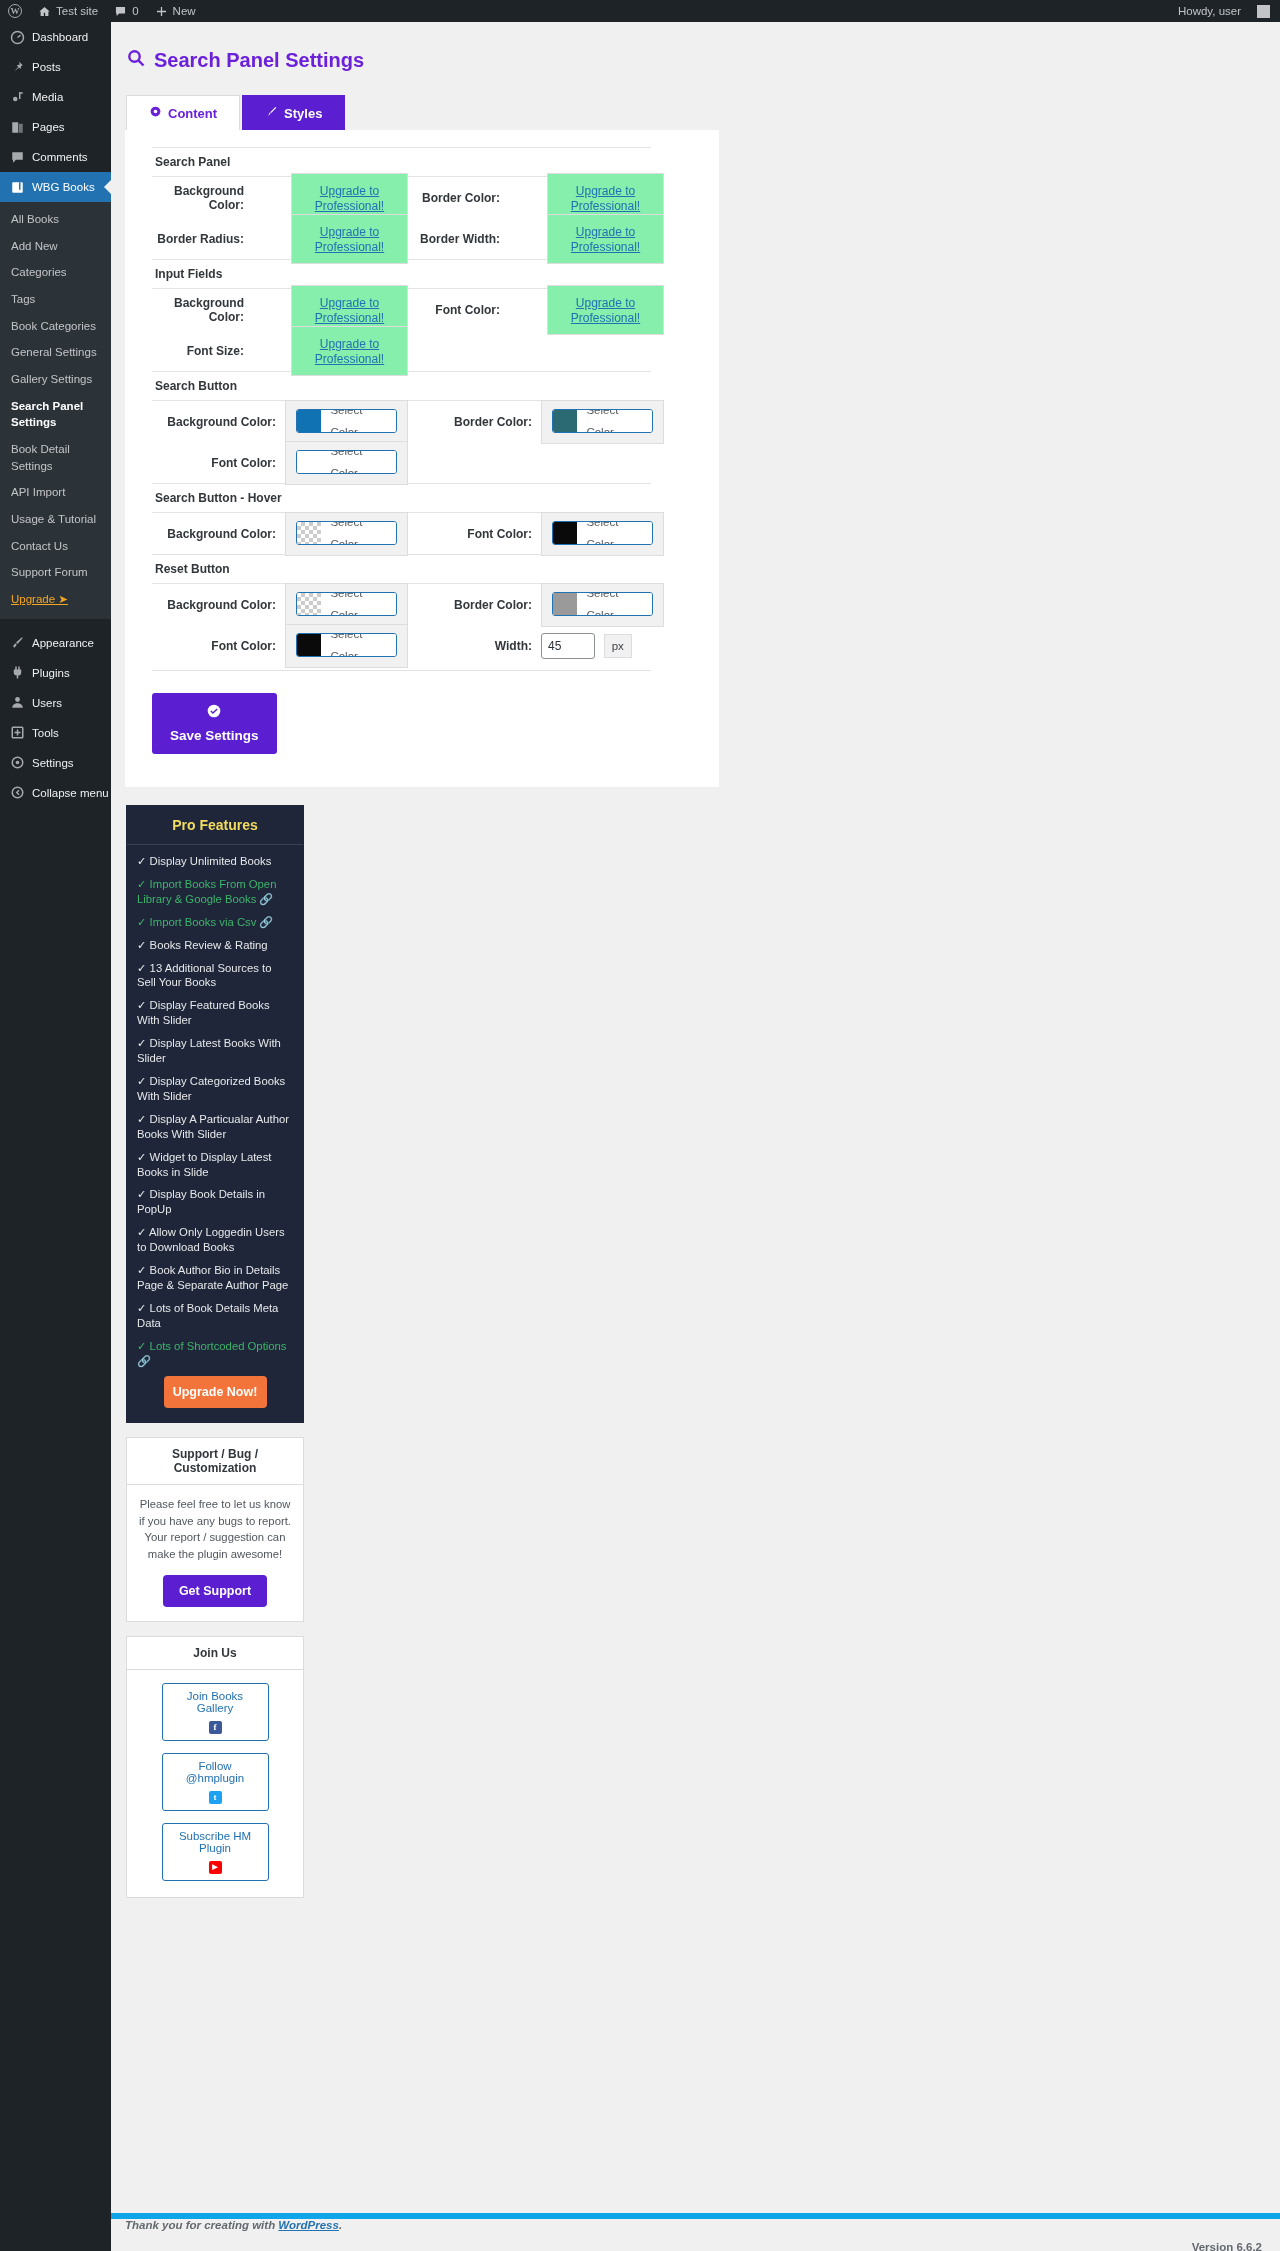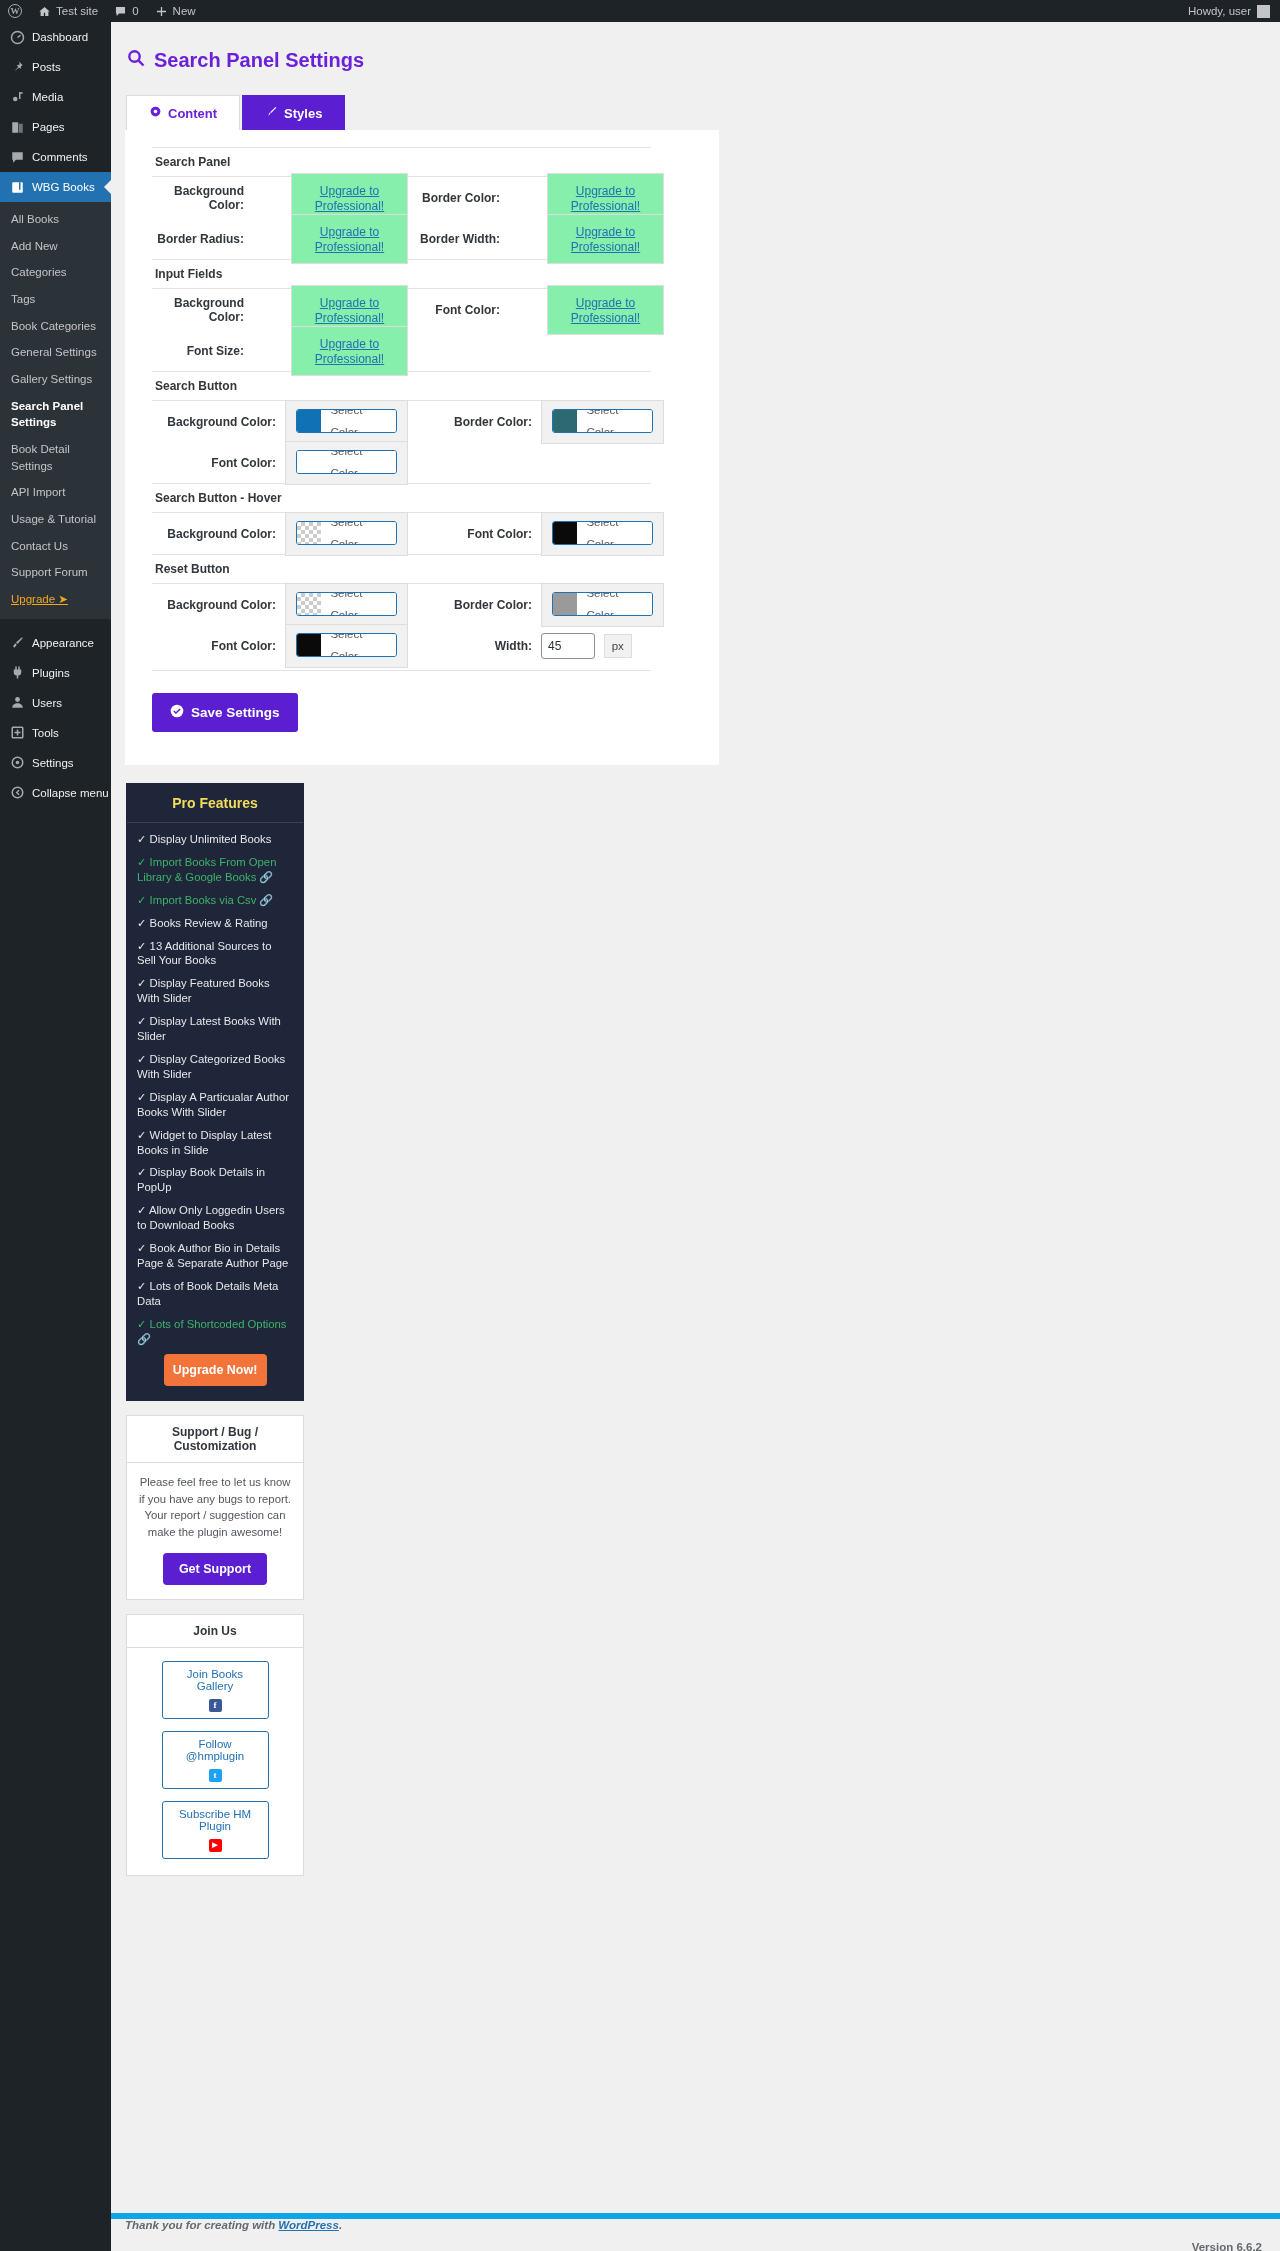--- a/index.html
+++ b/index.html
@@ -14,21 +14,21 @@
   }
 
   
   #adminbar {
     position:absolute; top:0; left:0; width:1280px; height:22px;
     background:#1d2327; color:#c3c4c7;
     display:flex; align-items:center; font-size:11.5px;
     z-index:40;
   }
   #adminbar .ab-item { display:flex; align-items:center; gap:5px; padding:0 8px; height:22px; color:#c3c4c7; }
-  #adminbar .ab-right { margin-left:auto; display:flex; align-items:center; gap:6px; padding-right:10px; }
+  #adminbar .ab-right { margin-left:auto; display:flex; align-items:center; gap:16px; padding-right:10px; }
   .ab-avatar { width:13px; height:13px; background:#c3c4c7; display:inline-block; }
   .wp-logo-circle {
     width:14px;height:14px;border-radius:50%;border:1.6px solid #a7aaad;
     display:inline-flex;align-items:center;justify-content:center;
     font-size:9px;color:#a7aaad;font-family:"Liberation Serif",serif;font-weight:bold;
   }
 
   
   #sidebar {
     position:absolute; top:22px; left:0; width:111px; height:2229px;
@@ -101,21 +101,21 @@
   }
   .cbtn-label { padding:0 9px; font-size:11.5px; color:#50575e; background:#fff; line-height:22px; }
   .numbox { width:54px; height:26px; border:1px solid #8c8f94; border-radius:3px; padding:2px 6px; font-size:12px; color:#2c3338; background:#fff;}
   .unit { display:inline-block; background:#f1f1f1; border:1px solid #ddd; padding:5px 7px; font-size:11.5px; margin-left:5px; color:#3c434a;}
 
   .hr { border-top:1px solid #e3e3e3; margin:4px 12px 0 12px; width:499px;}
 
   .save-btn {
     margin:22px 0 0 12px; background:#5B1FD1; color:#fff; border:none;
     padding:11px 18px; font-size:13.5px; font-weight:bold; border-radius:3px;
-    display:inline-flex; align-items:center; gap:7px; cursor:pointer;
+    display:inline-flex; align-items:center; gap:7px; cursor:pointer;flex-direction:column;
   }
 
   
   .widget { width:178px; margin-left:1px; }
   .pro-box { background:#1f2639; border:1px solid #1f2639; }
   .pro-head { text-align:center; color:#F2DC5D; font-weight:bold; font-size:14px; padding:11px 0; border-bottom:1px solid #3a4255;}
   .pro-list { padding:9px 10px 14px 10px; }
   .pro-li { color:#e7e8ea; font-size:11.3px; line-height:1.32; margin-bottom:8px; }
   .pro-li.green, .pro-li.green a { color:#3DB36A; }
   .upgrade-now {

